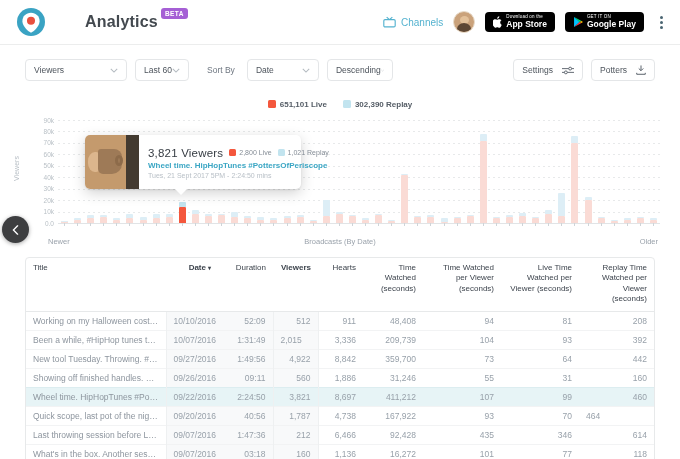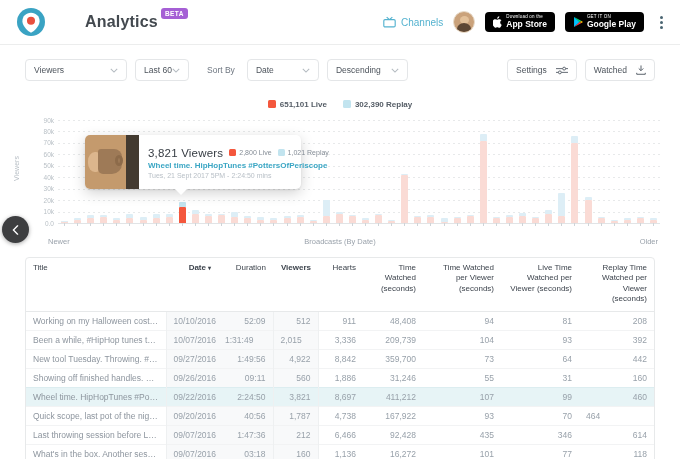--- a/index.html
+++ b/index.html
@@ -21,21 +21,21 @@
   .store-badge .lines{display:flex;flex-direction:column;line-height:1.1}
   .store-badge .l1{font-size:4.5px;letter-spacing:.2px;white-space:nowrap}
   .store-badge .l2{font-size:8.5px;font-weight:700;white-space:nowrap}
   .kebab{display:flex;flex-direction:column;gap:2px;margin-left:3px;padding:3px;cursor:pointer}
   .kebab i{width:3px;height:3px;border-radius:50%;background:#4a6572;display:block}
 
   
   .filterbar{height:50px;display:flex;align-items:center;padding:0 25px;gap:8px}
   .select,.btn{height:22px;border:1px solid #e4e6e8;border-radius:4px;display:flex;align-items:center;padding:0 8px;font-size:8.5px;color:#4d545c;background:#fff;cursor:pointer}
   .select{justify-content:space-between}
-  .w-metric{width:102px}.w-range{width:54px}.w-field{width:72px}.w-order{width:81px}
+  .w-metric{width:102px}.w-range{width:54px}.w-field{width:72px}.w-order{width:66px}
   .sortby{font-size:8.5px;color:#6e7680;margin:0 4px 0 10px}
   .spacer{flex:1}
   .btn{gap:9px}
 
   
   .legend-row{height:18px;display:flex;align-items:center;justify-content:center;gap:16px}
   .legend-item{display:flex;align-items:center;gap:4px;font-size:8px;color:#555d66;font-weight:700}
   .swatch{width:8px;height:8px;border-radius:1.5px;display:inline-block}
   .chart-area{position:relative;height:122px}
   .ylab{position:absolute;left:-4px;top:52px;width:40px;text-align:center;font-size:7px;color:#b6bdc4;transform:rotate(-90deg)}
@@ -165,21 +165,21 @@
     <svg viewBox="0 0 14 10" width="12" height="9">
       <g stroke="#5b636c" stroke-width="1.1" fill="#fff">
         <path d="M0 2.8 H14"></path>
           <circle cx="9.5" cy="2.8" r="1.7"></circle>
         <path d="M0 7.2 H14"></path>
           <circle cx="4.5" cy="7.2" r="1.7"></circle>
       </g>
     </svg>
   </div>
   <div class="btn">
-    <span>Watched</span>
+    <span>Potters</span>
     <svg viewBox="0 0 11 11" width="10" height="10" fill="none" stroke="#5b636c" stroke-width="1.1">
       <path d="M5.5 0.5 V6"></path>
         <path d="M3 3.8 L5.5 6.3 L8 3.8"></path>
         <path d="M0.8 8.6 V10.2 H10.2 V8.6"></path>
     </svg>
   </div>
 </div>
 
 <div class="legend-row">
   <span class="legend-item">
@@ -424,21 +424,21 @@
           <td class="shade c-viewers" style="text-align: right;">512</td>
           <td style="text-align: right;">911</td>
           <td style="text-align: right;">48,408</td>
           <td style="text-align: right;">94</td>
           <td style="text-align: right;">81</td>
           <td style="text-align: right;">208</td>
         </tr>
         <tr>
           <td class="title-cell" style="text-align: left;">Been a while, #HipHop tunes throwing. #Pott...</td>
           <td class="shade c-date" style="text-align: right;">10/07/2016</td>
-          <td class="shade c-duration" style="text-align: left;">1:31:49</td>
+          <td class="shade c-duration" style="text-align: right;">1:31:49</td>
           <td class="shade c-viewers" style="text-align: left;">2,015</td>
           <td style="text-align: right;">3,336</td>
           <td style="text-align: right;">209,739</td>
           <td style="text-align: right;">104</td>
           <td style="text-align: right;">93</td>
           <td style="text-align: right;">392</td>
         </tr>
         <tr>
           <td class="title-cell" style="text-align: left;">New tool Tuesday. Throwing. #PottersOfPerisc...</td>
           <td class="shade c-date" style="text-align: right;">09/27/2016</td>

